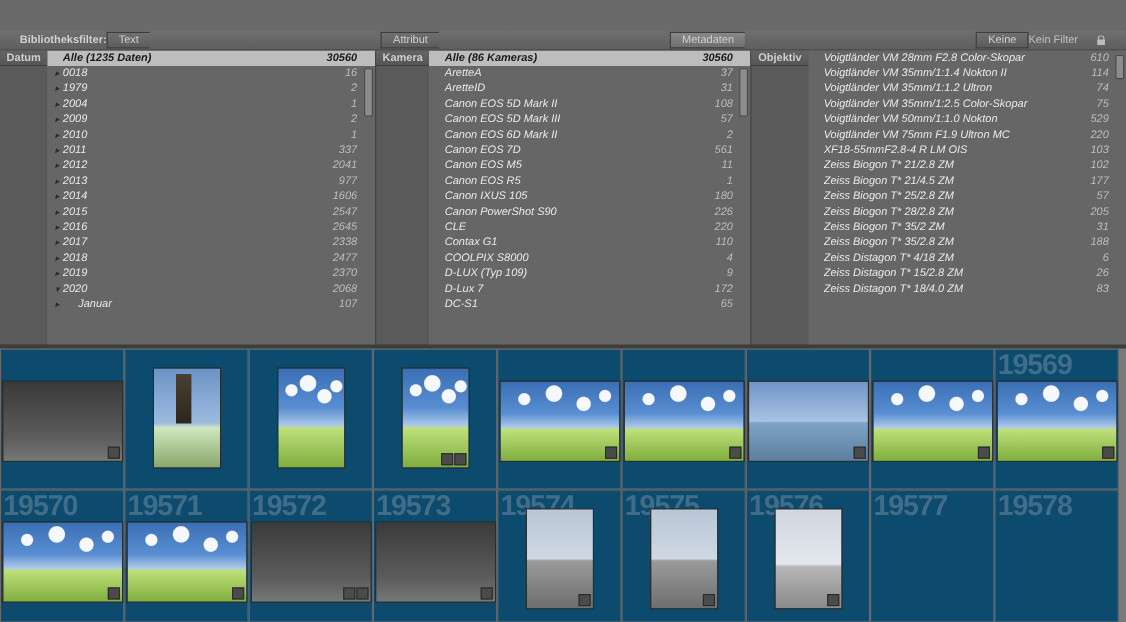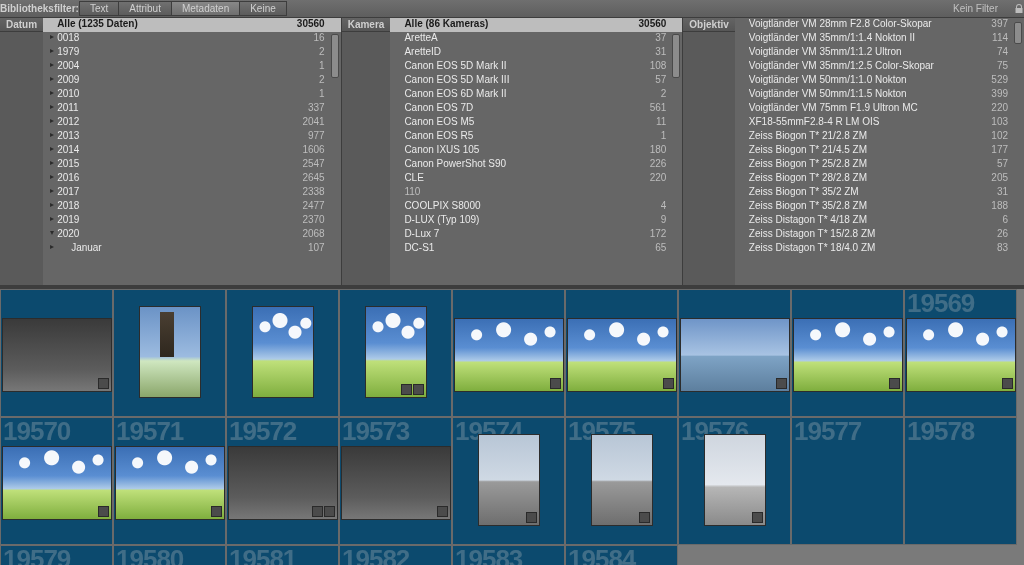--- a/index.html
+++ b/index.html
@@ -2,47 +2,48 @@
 <html><head>
 <meta charset="utf-8">
 <style>
   * { box-sizing: border-box; margin: 0; padding: 0; font-family: "Segoe UI", Tahoma, sans-serif; }
   body { width: 1024px; height: 565px; background: #6a6a6a; overflow: hidden; font-size: 10px; color: #c9c9c9; }
 
   
   .filter-bar {
     display: flex; align-items: center; height: 18px;
     background: linear-gradient(#6f6f6f,#5e5e5e);
-    border-bottom: 1px solid #3d3d3d; padding: 0 0;
+    border-bottom: 1px solid #3d3d3d; padding: 0 18px; margin-top: 28px;
   }
   .filter-title { flex: 0 0 auto; font-weight: 600; color: #d0d0d0; }
-  .filter-center { flex: 1 1 auto; display: flex; justify-content: flex-start; gap: 0; }
+  .filter-center { flex: 1 1 auto; display: flex; justify-content: space-between; gap: 0; }
   .seg {
     padding: 1px 10px; border: 1px solid #3d3d3d; border-right: none;
     background: linear-gradient(#707070,#5c5c5c); color: #d0d0d0;
     font-size: 10px; cursor: pointer;
   }
   .seg:last-child { border-right: 1px solid #3d3d3d; }
   .seg.active { background: linear-gradient(#888,#6f6f6f); }
   .filter-right { flex: 0 0 auto; display: flex; align-items: center; gap: 16px; color: #c0c0c0; }
   .lock-icon { width: 10px; height: 10px; }
 
   
   .meta-area { display: flex; height: 267px; background: #5a5a5a; }
   .meta-panel { flex: 1 1 0; display: flex; flex-direction: row; border-right: 1px solid #3d3d3d; position: relative; }
   .meta-panel:last-child { border-right: none; }
   .meta-header {
     height: 14px; padding: 0 6px; background: linear-gradient(#646464,#565656);
     border-bottom: 1px solid #3d3d3d; color: #cfcfcf; font-weight: 600; line-height: 14px;
   }
   .meta-list { flex: 1; overflow: hidden; background: #666666; position: relative; }
   .row {
-    display: flex; align-items: flex-start; height: 14px; padding: 0 16px 0 4px;
+    display: flex; align-items: center; height: 14px; padding: 0 16px 0 4px;
     color: #2b2b2b; font-size: 10px; border-bottom: 1px solid #5e5e5e00;
     cursor: pointer;
+    font-style: italic;
   }
   .row.first { background: #bdbdbd; color: #1a1a1a; font-weight: 600; }
   .row .tri { width: 10px; text-align: center; color: #2b2b2b; font-size: 8px; }
   .row .label { flex: 1; white-space: nowrap; overflow: hidden; text-overflow: ellipsis; }
   .row .count { color: #2b2b2b; }
   .row.first .count { color: #1a1a1a; }
   .meta-list .row:not(.first) .label { color: #eaeaea; }
   .meta-list .row:not(.first) .count { color: #bdbdbd; }
   
   .scrollthumb {
@@ -261,20 +262,21 @@
           <span class="label">Canon PowerShot S90</span>
           <span class="count">226</span>
         </div>
         <div class="row">
           <span class="tri"></span>
           <span class="label">CLE</span>
           <span class="count">220</span>
         </div>
         <div class="row">
           <span class="tri"></span>
+          <span class="label">Contax G1</span>
           <span class="count">110</span>
         </div>
         <div class="row">
           <span class="tri"></span>
           <span class="label">COOLPIX S8000</span>
           <span class="count">4</span>
         </div>
         <div class="row">
           <span class="tri"></span>
           <span class="label">D-LUX (Typ 109)</span>
@@ -292,46 +294,41 @@
         </div>
       </div>
     <div class="scrollthumb"></div>
   </div>
   <div class="meta-panel">
     <div class="meta-header">Objektiv</div>
     <div class="meta-list" id="list-lens">
         <div class="row">
           <span class="tri"></span>
           <span class="label">Voigtländer VM 28mm F2.8 Color-Skopar</span>
-          <span class="count">397</span>
+          <span class="count">610</span>
         </div>
         <div class="row">
           <span class="tri"></span>
           <span class="label">Voigtländer VM 35mm/1:1.4 Nokton II</span>
           <span class="count">114</span>
         </div>
         <div class="row">
           <span class="tri"></span>
           <span class="label">Voigtländer VM 35mm/1:1.2 Ultron</span>
           <span class="count">74</span>
         </div>
         <div class="row">
           <span class="tri"></span>
           <span class="label">Voigtländer VM 35mm/1:2.5 Color-Skopar</span>
           <span class="count">75</span>
         </div>
         <div class="row">
           <span class="tri"></span>
           <span class="label">Voigtländer VM 50mm/1:1.0 Nokton</span>
           <span class="count">529</span>
-        </div>
-        <div class="row">
-          <span class="tri"></span>
-          <span class="label">Voigtländer VM 50mm/1:1.5 Nokton</span>
-          <span class="count">399</span>
         </div>
         <div class="row">
           <span class="tri"></span>
           <span class="label">Voigtländer VM 75mm F1.9 Ultron MC</span>
           <span class="count">220</span>
         </div>
         <div class="row">
           <span class="tri"></span>
           <span class="label">XF18-55mmF2.8-4 R LM OIS</span>
           <span class="count">103</span>

